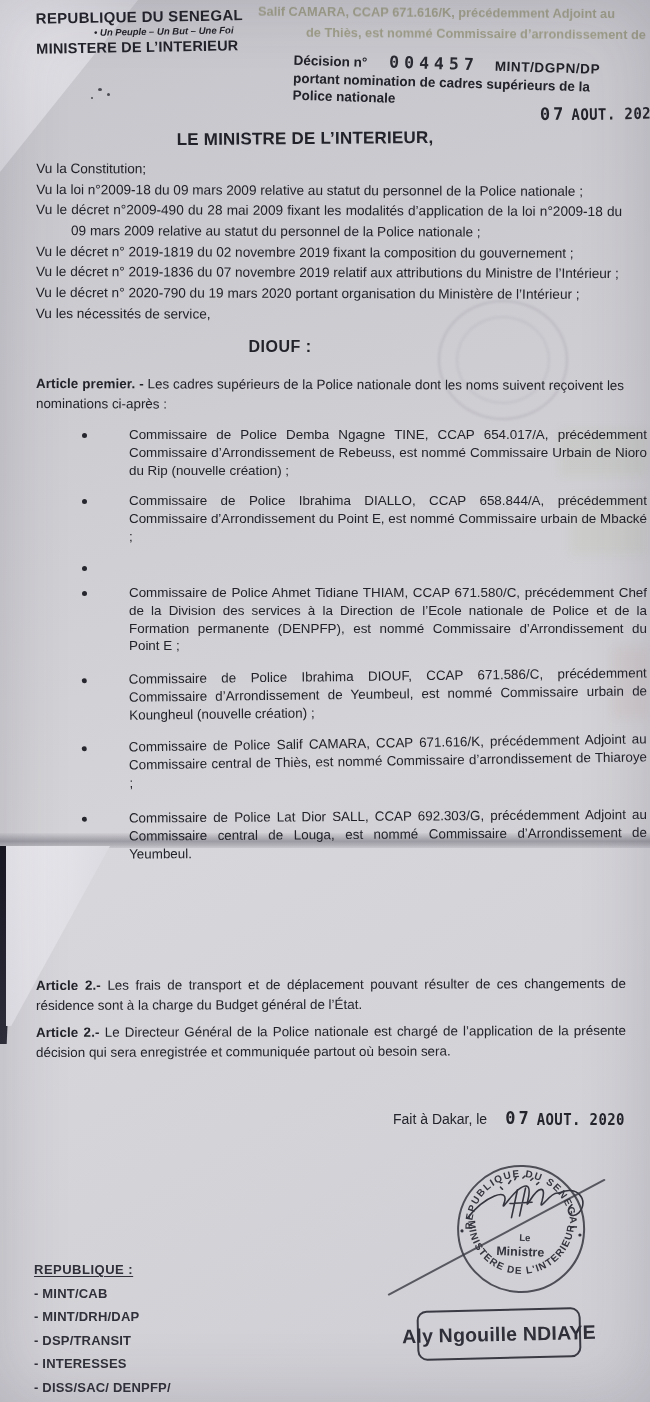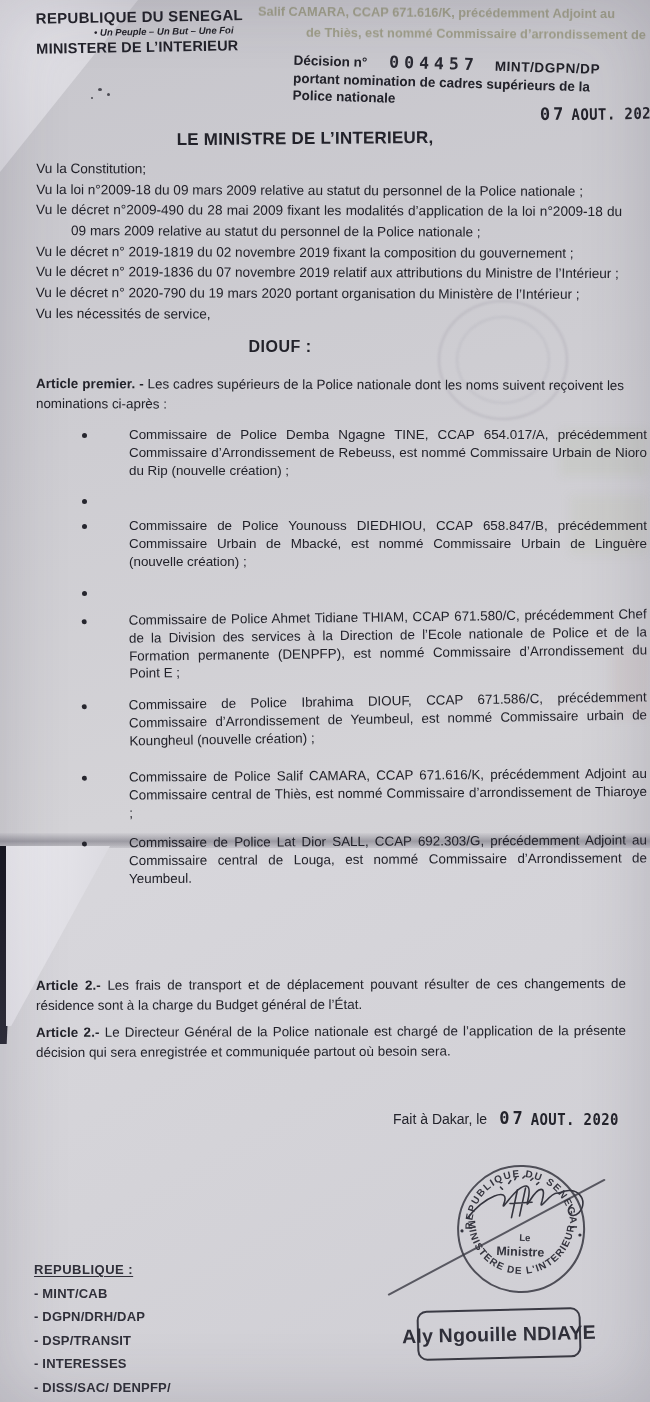--- a/index.html
+++ b/index.html
@@ -65,21 +65,21 @@
   
   .nominations{left:36px;top:410px;width:596px;list-style:none;margin:16px;padding:0;}
   .nom-item{display:flex;margin:0 0 13px;}
   .nom-item:nth-child(5){transform:rotate(-.7deg);}
   .nom-item:nth-child(6){transform:rotate(-.9deg);margin-bottom:20px;}
   .nom-item:nth-child(7){transform:rotate(-.4deg);}
   .nom-item:nth-child(8){transform:rotate(-.3deg);}
   .dot{flex:0 0 auto;width:5px;height:5px;border-radius:50%;background:#26262e;margin:7px 0 0 30px;}
   .nom-text{margin-left:42px;width:518px;text-align:justify;font-size:13.4px;line-height:1.33;}
   
-  .fait-line{left:393px;top:1108px;display:flex;align-items:baseline;gap:12px;white-space:nowrap;}
+  .fait-line{left:393px;top:1108px;display:flex;align-items:baseline;gap:18px;white-space:nowrap;}
   .fait-label{font-size:14px;}
   .seal-svg{left:437px;top:1156px;transform:rotate(2deg);}
   .sig-line{left:388px;top:1294px;width:246px;height:2px;background:#3a3a44;opacity:.8;
     transform:rotate(-28deg);transform-origin:0 50%;border-radius:2px;}
   .name-stamp{left:417px;top:1309px;width:164px;height:50px;border:2.5px solid #3a3a44;border-radius:10px;
     transform:rotate(-1.3deg);display:flex;align-items:center;justify-content:center;
     font-size:19.5px;font-weight:bold;color:#30303a;letter-spacing:.2px;white-space:nowrap;}
   
   .ampliations{left:34px;top:1262px;color:#30303a;}
   .amp-title{font-size:13px;font-weight:bold;letter-spacing:.5px;text-decoration:underline;
@@ -148,24 +148,21 @@
     <span>Les cadres supérieurs de la Police nationale dont les noms suivent reçoivent les nominations ci-après :</span>
   </div>
 
   <ul class="abs nominations">
     <li class="nom-item">
         <span class="dot"></span>
         <span class="nom-text">Commissaire de Police Demba Ngagne TINE, CCAP 654.017/A, précédemment Commissaire d’Arrondissement de Rebeuss, est nommé Commissaire Urbain de Nioro du Rip (nouvelle création) ;</span>
       </li>
     <li class="nom-item">
         <span class="dot"></span>
-      </li>
-    <li class="nom-item">
-        <span class="dot"></span>
-        <span class="nom-text">Commissaire de Police Younouss DIEDHIOU, CCAP 658.847/B, précédemment Commissaire Urbain de Mbacké, est nommé Commissaire Urbain de Linguère (nouvelle création) ;</span>
+        <span class="nom-text">Commissaire de Police Ibrahima DIALLO, CCAP 658.844/A, précédemment Commissaire d’Arrondissement du Point E, est nommé Commissaire urbain de Mbacké ;</span>
       </li>
     <li class="nom-item">
         <span class="dot"></span>
       </li>
     <li class="nom-item">
         <span class="dot"></span>
         <span class="nom-text">Commissaire de Police Ahmet Tidiane THIAM, CCAP 671.580/C, précédemment Chef de la Division des services à la Direction de l’Ecole nationale de Police et de la Formation permanente (DENPFP), est nommé Commissaire d’Arrondissement du Point E ;</span>
       </li>
     <li class="nom-item">
         <span class="dot"></span>
@@ -226,21 +223,21 @@
   <div class="abs sig-line"></div>
 
   <div class="abs name-stamp">
     <span>Aly Ngouille NDIAYE</span>
   </div>
 
   <div class="abs ampliations">
     <div class="amp-title">REPUBLIQUE :</div>
     <ul>
       <li>- MINT/CAB</li>
-      <li>- DGPN/DRH/DAP</li>
+      <li>- MINT/DRH/DAP</li>
       <li>- DSP/TRANSIT</li>
       <li>- INTERESSES</li>
       <li>- DISS/SAC/ DENPFP/</li>
       <li>- DOSSIER/ A/C</li>
     </ul>
   </div>
 
   <div class="abs vignette"></div>
 </div>
 

